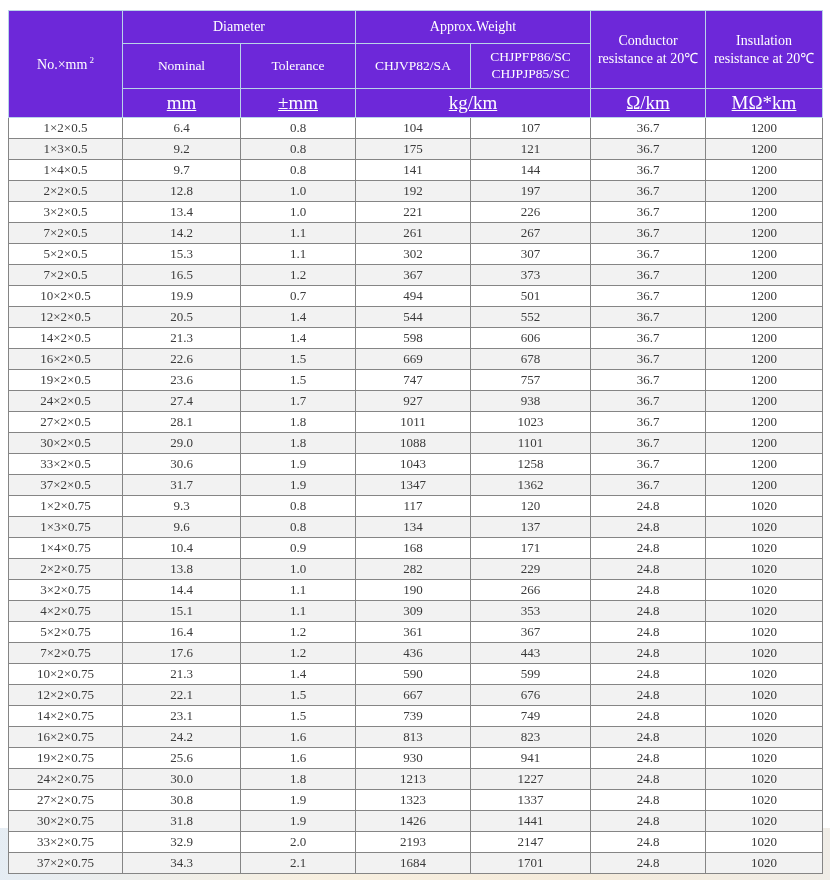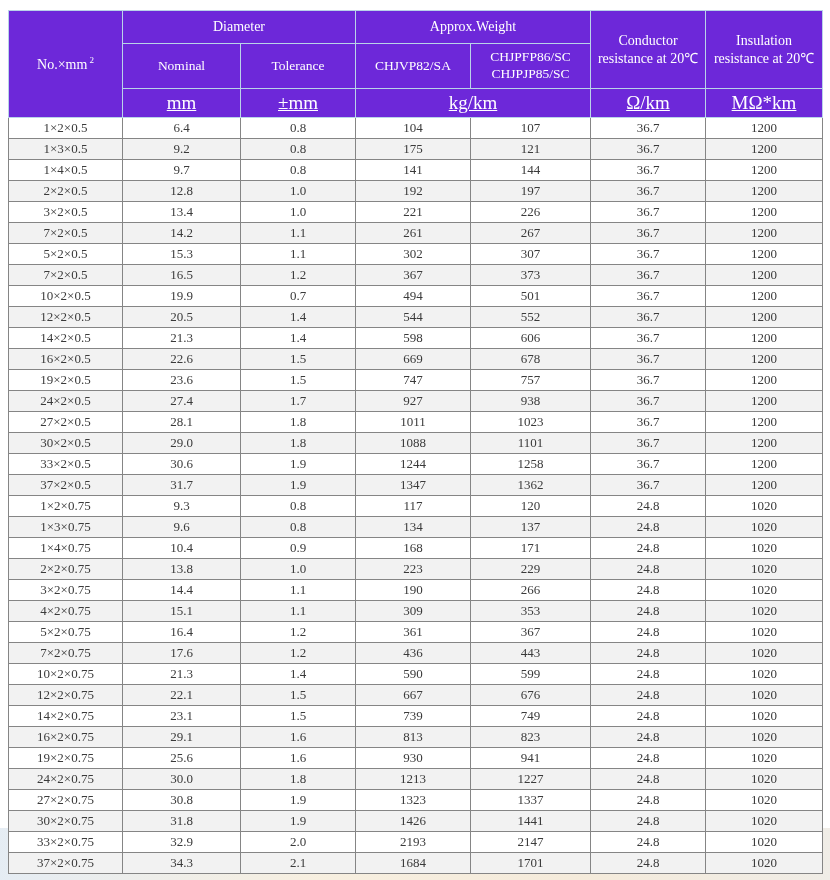--- a/index.html
+++ b/index.html
@@ -227,21 +227,21 @@
         <td>1.8</td>
         <td>1088</td>
         <td>1101</td>
         <td>36.7</td>
         <td>1200</td>
       </tr>
       <tr>
         <td>33×2×0.5</td>
         <td>30.6</td>
         <td>1.9</td>
-        <td>1244</td>
+        <td>1043</td>
         <td>1258</td>
         <td>36.7</td>
         <td>1200</td>
       </tr>
       <tr>
         <td>37×2×0.5</td>
         <td>31.7</td>
         <td>1.9</td>
         <td>1347</td>
         <td>1362</td>
@@ -272,21 +272,21 @@
         <td>0.9</td>
         <td>168</td>
         <td>171</td>
         <td>24.8</td>
         <td>1020</td>
       </tr>
       <tr>
         <td>2×2×0.75</td>
         <td>13.8</td>
         <td>1.0</td>
-        <td>223</td>
+        <td>282</td>
         <td>229</td>
         <td>24.8</td>
         <td>1020</td>
       </tr>
       <tr>
         <td>3×2×0.75</td>
         <td>14.4</td>
         <td>1.1</td>
         <td>190</td>
         <td>266</td>
@@ -342,21 +342,21 @@
         <td>14×2×0.75</td>
         <td>23.1</td>
         <td>1.5</td>
         <td>739</td>
         <td>749</td>
         <td>24.8</td>
         <td>1020</td>
       </tr>
       <tr>
         <td>16×2×0.75</td>
-        <td>29.1</td>
+        <td>24.2</td>
         <td>1.6</td>
         <td>813</td>
         <td>823</td>
         <td>24.8</td>
         <td>1020</td>
       </tr>
       <tr>
         <td>19×2×0.75</td>
         <td>25.6</td>
         <td>1.6</td>

